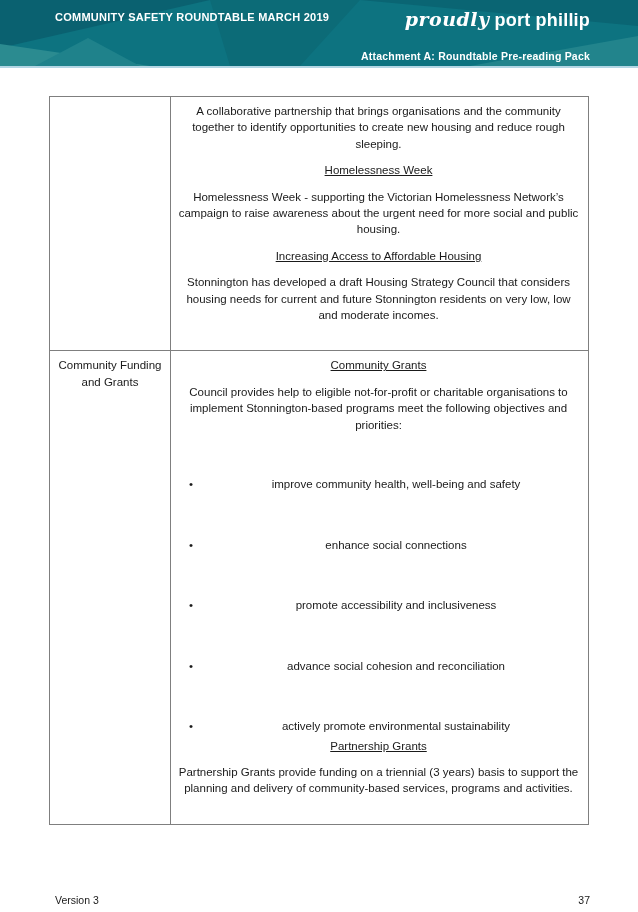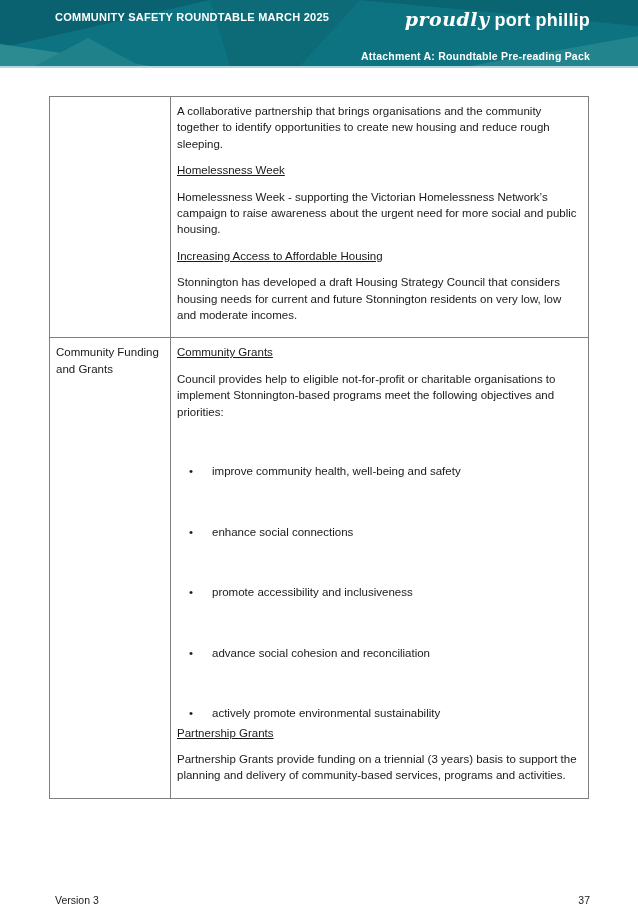--- a/index.html
+++ b/index.html
@@ -52,21 +52,22 @@
   
   .doc-table {
     position: absolute; left: 49px; top: 96px;
     width: 540px;
     border-collapse: collapse;
     font-size: 11.5px; line-height: 16.4px;
   }
   .doc-table td {
     border: 1px solid #7f7f7f;
     vertical-align: top;
-    padding: 2px 6px 4px 6px;
+    padding: 2px 6px 17px 6px;
+    text-align: center;
   }
   td.label-cell { width: 121px; }
   td.content-cell { padding-left: 6px; padding-right: 8px; }
   .blk { margin: 4px 0 10px 0; }
   .heading { text-decoration: underline; }
   .label-text { margin-top: 4px; }
 
   ul.bullets { list-style: none; margin: 2px 0 0 0; padding: 0; }
   ul.bullets li {
     position: relative;
@@ -98,21 +99,21 @@
     <svg width="638" height="66" viewBox="0 0 638 66" aria-hidden="true">
       <rect x="0" y="0" width="638" height="66" fill="#0d7380"></rect>
       <polygon points="0,0 210,0 0,48" fill="#0a6170"></polygon>
       <polygon points="0,66 0,44 150,66" fill="#2b8b90"></polygon>
       <polygon points="35,66 88,38 140,66" fill="#1f828b"></polygon>
       <polygon points="210,0 360,0 300,66 230,66" fill="#0c6b77"></polygon>
       <polygon points="360,0 638,0 638,26" fill="#0a6573"></polygon>
       <polygon points="638,66 470,66 638,36" fill="#22848c"></polygon>
     </svg>
     <div class="banner-titles">
-      <div>COMMUNITY SAFETY ROUNDTABLE MARCH 2025</div>
+      <div>COMMUNITY SAFETY ROUNDTABLE MARCH 2019</div>
     </div>
     <div class="banner-right">
       <div class="logo">
         <span class="logo-script">proudly</span><span class="logo-bold">port phillip</span>
       </div>
       <div class="attachment">Attachment A: Roundtable Pre-reading Pack</div>
     </div>
   </header>
   <div class="banner-underline"></div>
 

